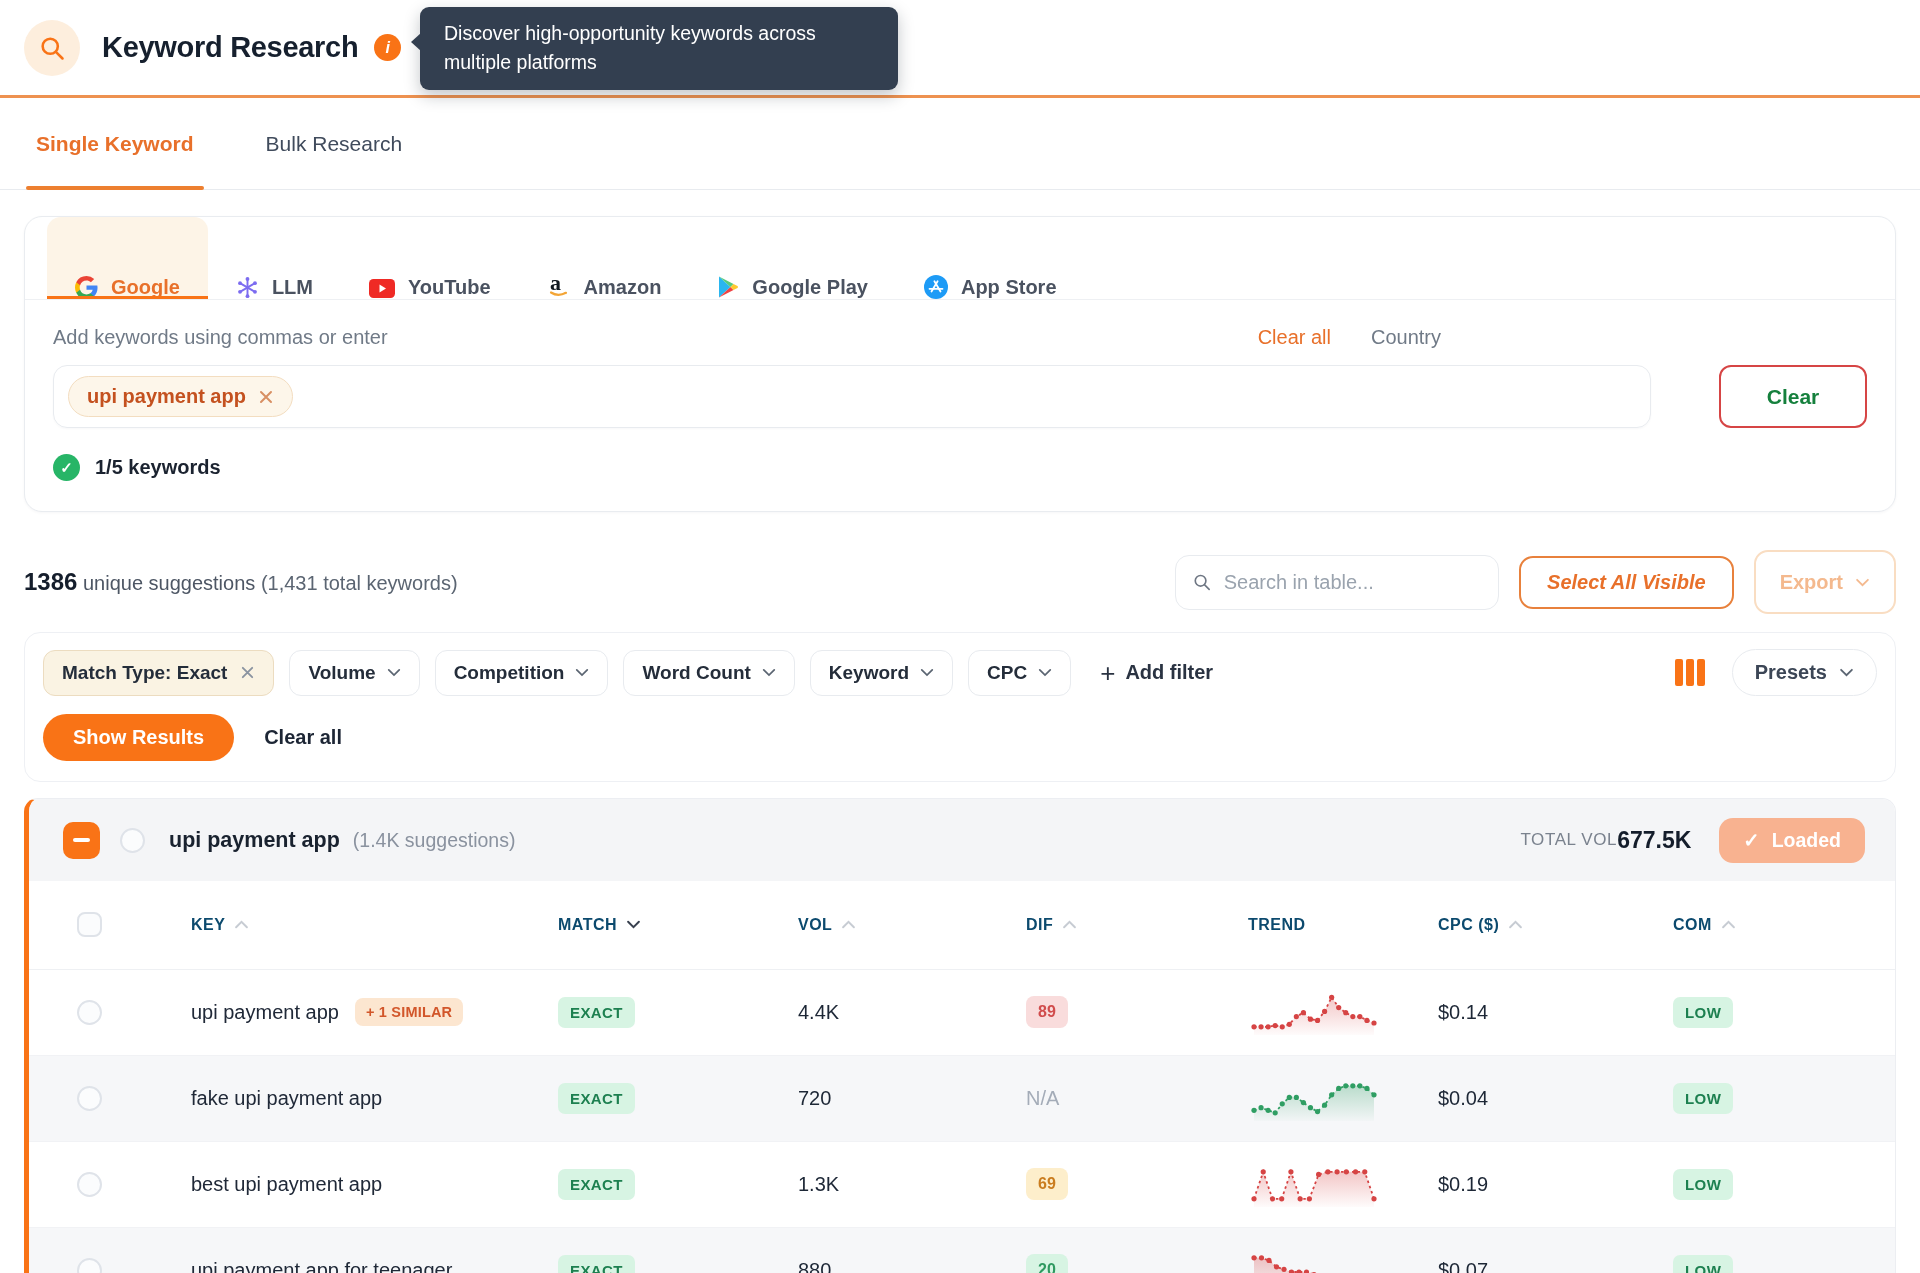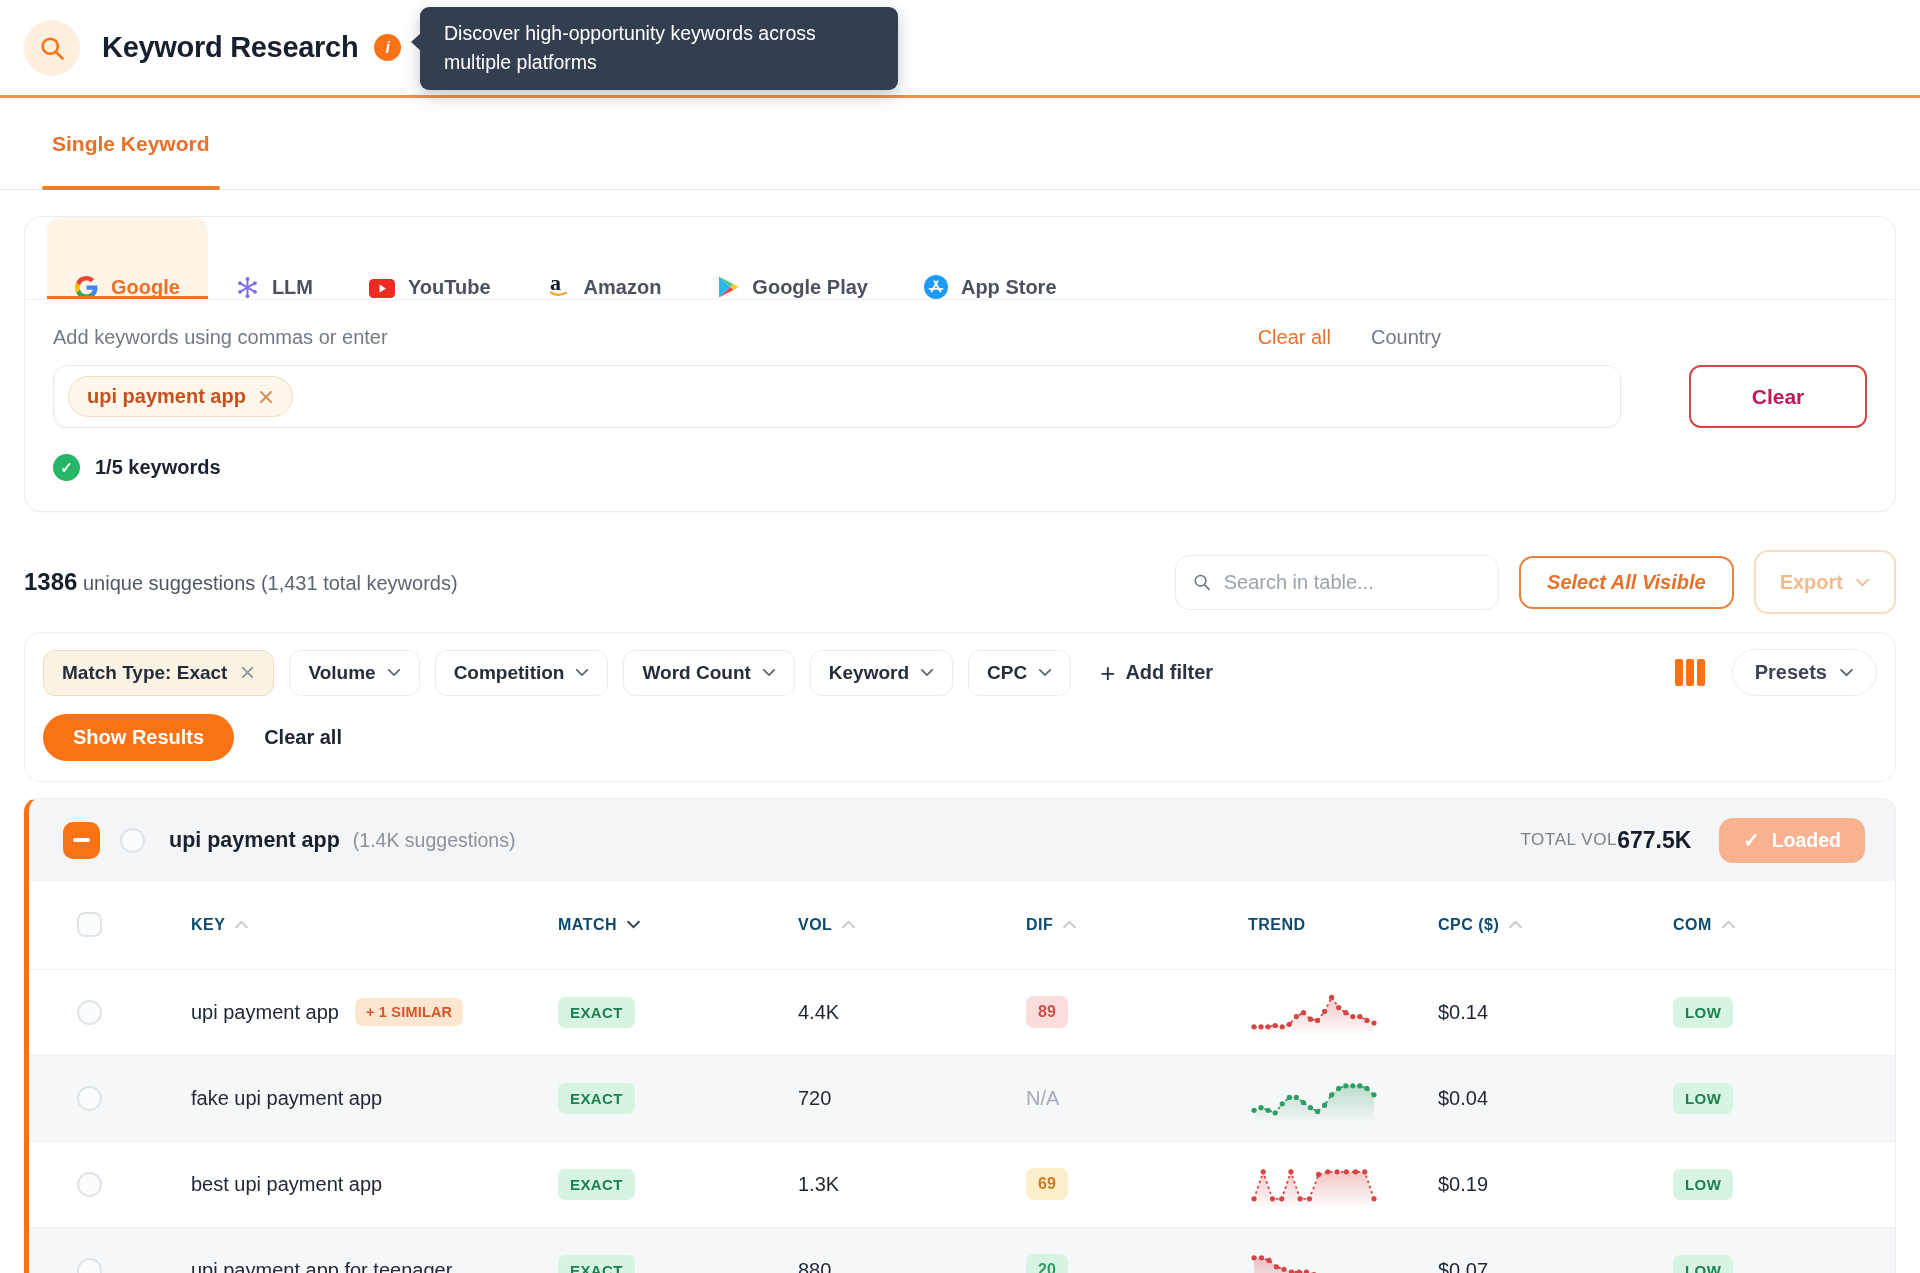--- a/index.html
+++ b/index.html
@@ -12,42 +12,42 @@
   .page-title { font-size:29px; font-weight:700; color:#16202e; margin-left:22px; letter-spacing:-0.3px; }
   .info-dot { width:27px; height:27px; border-radius:50%; background:#f97316; color:#fff; font-size:16px; font-weight:700; display:flex; align-items:center; justify-content:center; margin-left:16px; font-style:italic; flex:0 0 auto; }
   .tooltip { position:absolute; left:420px; top:7px; width:478px; background:#333f50; color:#fff; border-radius:9px; padding:12px 24px; font-size:19.5px; line-height:1.5; box-shadow:0 6px 16px rgba(20,30,45,.25); z-index:5; }
   .tooltip:before { content:""; position:absolute; left:-9px; top:26px; border-top:9px solid transparent; border-bottom:9px solid transparent; border-right:10px solid #333f50; }
 
   .orange-line { height:3px; background:#ee9250; }
 
   
   .main-tabs { display:flex; gap:64px; padding:0 32px; border-bottom:1px solid #e8ebef; height:92px; align-items:center; }
   .main-tab { font-size:21px; font-weight:500; color:#404b5c; position:relative; height:100%; display:flex; align-items:center; cursor:pointer; padding:0 4px; }
-  .main-tab.active { color:#e8702a; font-weight:700;margin-left:16px; }
+  .main-tab.active { color:#e8702a; font-weight:700; }
   .main-tab.active:after { content:""; position:absolute; left:-6px; right:-6px; bottom:-1px; height:4px; background:#ed7f2f; border-radius:2px; }
 
   
   .platform-card { margin:26px 24px 0; border:1px solid #e9ecf0; border-radius:18px; background:#fff; box-shadow:0 1px 3px rgba(25,35,50,.04); }
   .platform-tabs { display:flex; border-bottom:1px solid #eef0f3; padding:0 22px; }
   .platform-tab { display:flex; align-items:flex-end; gap:13px; padding:0 28px; height:82px; font-size:20px; font-weight:600; color:#4a5260; position:relative; cursor:pointer; }
   .platform-tab.active { background:#fdf4e7; color:#e8702a; border-radius:14px 14px 0 0; }
   .platform-tab.active:after { content:""; position:absolute; left:0; right:0; bottom:0; height:3px; background:#f97316; }
   .kw-body { padding:26px 28px 30px; }
   .kw-top-row { display:flex; align-items:center; margin-bottom:16px; }
   .kw-label { flex:1; font-size:20px; color:#707a87; }
   .clear-all-link { font-size:20px; color:#e8702a; font-weight:500; margin-right:40px; cursor:pointer; }
   .country-label { width:250px; font-size:20px; color:#707a87; }
   .kw-top-row .spacer-right { width:246px; }
   .kw-input-row { display:flex; align-items:stretch; }
   .kw-input { flex:1; border:1px solid #e8ebef; border-radius:14px; min-height:60px; padding:10px 14px; display:flex; align-items:center; box-shadow:0 1px 2px rgba(25,35,50,.03); }
   .chip { display:inline-flex; align-items:center; gap:12px; background:#fdf6ea; border:1px solid #f3ddc0; border-radius:999px; padding:8px 18px; font-size:20px; font-weight:600; color:#c4511f; }
   .country-select { width:250px; margin-left:26px; border:1px solid #e8ebef; border-radius:14px; display:flex; align-items:center; gap:14px; padding:0 20px; cursor:pointer; }
   .country-name { font-size:20px; color:#78828f; flex:1; }
   .flag { width:27px; height:27px; border-radius:50%; overflow:hidden; display:block; flex:0 0 auto; }
-  .clear-btn { width:178px; margin-left:68px; border:2px solid #d64545; border-radius:12px; background:#fff; color:#be185d; font-size:21px; font-weight:700; cursor:pointer; font-family:inherit; }
+  .clear-btn { width:148px; margin-left:68px; border:2px solid #d64545; border-radius:12px; background:#fff; color:#15803d; font-size:21px; font-weight:700; cursor:pointer; font-family:inherit; }
   .counter-row { margin-top:26px; display:flex; align-items:center; gap:15px; }
   .check-circle { width:27px; height:27px; border-radius:50%; background:#27b567; display:flex; align-items:center; justify-content:center; color:#fff; font-size:15px; font-weight:700; }
   .counter-text { font-size:20px; font-weight:600; color:#1b2330; }
 
   
   .results-bar { margin:38px 24px 0; display:flex; align-items:center; }
   .sugg-text { flex:1; font-size:20px; color:#5b6572; }
   .sugg-text b { font-size:24px; color:#151e2c; font-weight:700; }
   .sugg-text .mid { color:#4d5664; font-weight:500; }
   .table-search { width:324px; height:55px; border:1px solid #e8ebef; border-radius:14px; display:flex; align-items:center; padding:0 16px; gap:12px; }
@@ -117,20 +117,21 @@
         </svg>
     </div>
     <h1 class="page-title">Keyword Research</h1>
     <div class="info-dot">i</div>
     <div class="tooltip">Discover high-opportunity keywords across multiple platforms</div>
   </div>
   <div class="orange-line"></div>
 
   <div class="main-tabs">
     <div class="main-tab active">Single Keyword</div>
+    <div class="main-tab">Bulk Research</div>
   </div>
 
   <div class="platform-card">
     <div class="platform-tabs">
       <div class="platform-tab active">
         <svg width="23" height="23" viewBox="0 0 18 18">
             <path fill="#4285F4" d="M17.64 9.2c0-.64-.06-1.25-.16-1.84H9v3.48h4.84a4.14 4.14 0 0 1-1.8 2.72v2.26h2.92c1.71-1.57 2.68-3.88 2.68-6.62z"></path>
             <path fill="#34A853" d="M9 18c2.43 0 4.47-.8 5.96-2.18l-2.92-2.26c-.8.54-1.84.86-3.04.86-2.34 0-4.32-1.58-5.03-3.7H.96v2.33A9 9 0 0 0 9 18z"></path>
             <path fill="#FBBC05" d="M3.97 10.72A5.4 5.4 0 0 1 3.68 9c0-.6.1-1.18.28-1.72V4.95H.96A9 9 0 0 0 0 9c0 1.45.35 2.82.96 4.05l3.01-2.33z"></path>
             <path fill="#EA4335" d="M9 3.58c1.32 0 2.5.45 3.44 1.35l2.58-2.58A8.98 8.98 0 0 0 9 0 9 9 0 0 0 .96 4.95l3.01 2.33C4.68 5.16 6.66 3.58 9 3.58z"></path>

